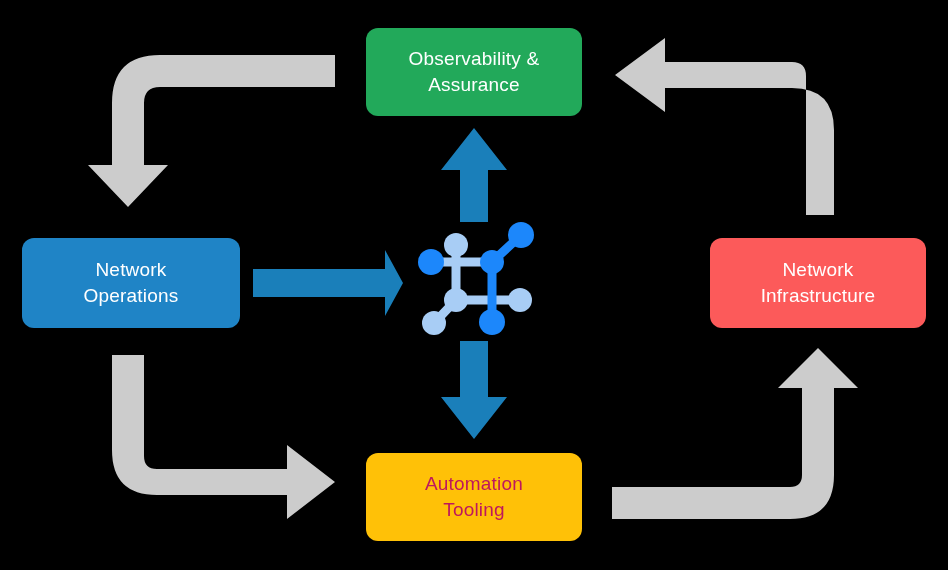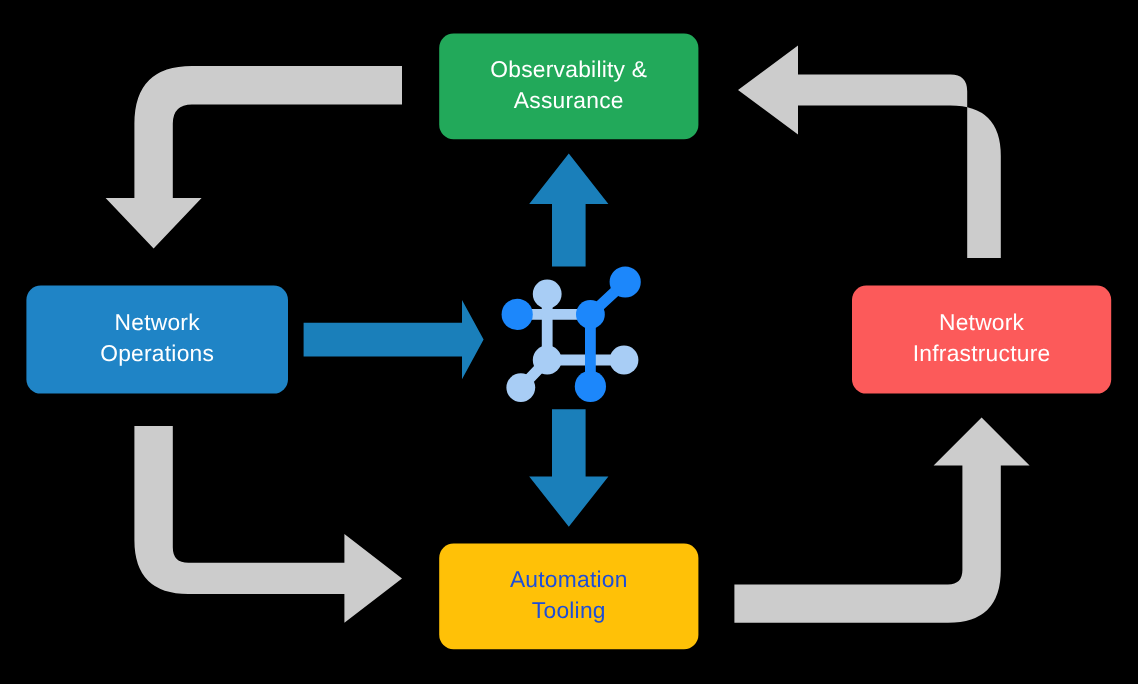--- a/index.html
+++ b/index.html
@@ -197,16 +197,16 @@
 
   <div class="node-box" id="box-observability" style="background: rgb(34, 169, 90); color: rgb(255, 255, 255);">Observability &amp;
 Assurance</div>
 
   <div class="node-box" id="box-network-operations" style="background: rgb(31, 132, 198); color: rgb(255, 255, 255);">Network
 Operations</div>
 
   <div class="node-box" id="box-network-infrastructure" style="background: rgb(252, 90, 90); color: rgb(255, 255, 255);">Network
 Infrastructure</div>
 
-  <div class="node-box" id="box-automation-tooling" style="background: rgb(255, 193, 7); color: #1d4ed8;">Automation
+  <div class="node-box" id="box-automation-tooling" style="background: rgb(255, 193, 7); color: #be185d;">Automation
 Tooling</div>
 
 </div>
 
 </body></html>

